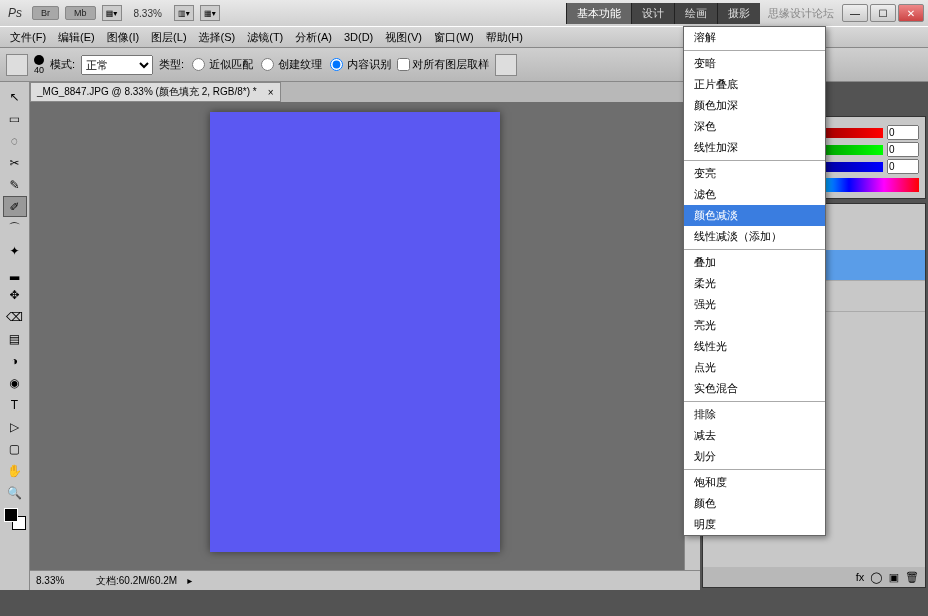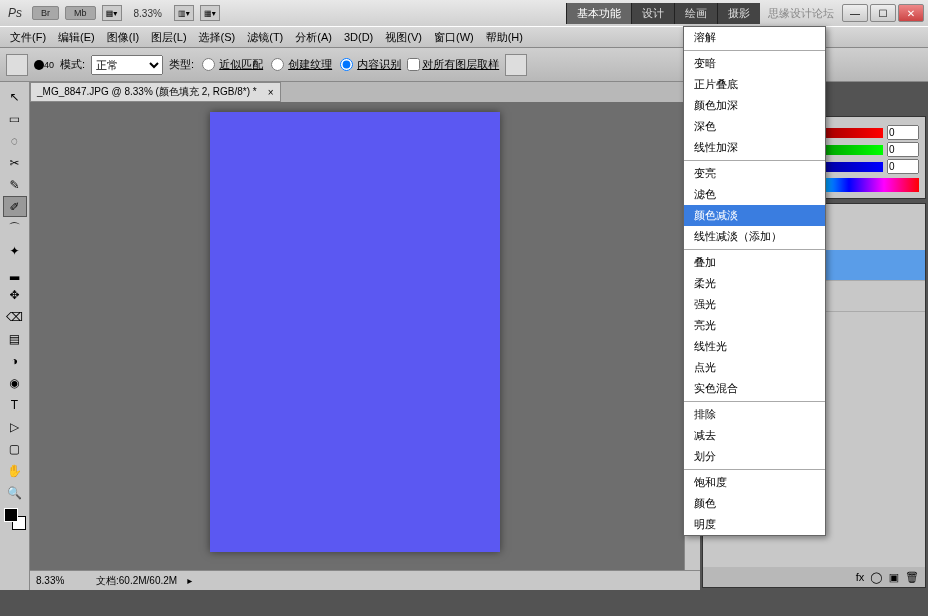--- a/index.html
+++ b/index.html
@@ -18,24 +18,24 @@
 .titlebar .watermark { font-size: 11px; color: #888; padding: 0 8px; }
 .titlebar .winbtns { display: flex; gap: 2px; }
 .titlebar .wbtn { width: 26px; height: 18px; border: 1px solid #888; background: linear-gradient(#eee,#ccc); display: flex; align-items: center; justify-content: center; font-size: 10px; border-radius: 2px; }
 .titlebar .wbtn.close { background: linear-gradient(#e88,#c44); color: #fff; }
 
 .menubar { height: 22px; background: linear-gradient(#d8d8d8,#c4c4c4); display: flex; align-items: center; padding: 0 4px; font-size: 11px; border-top: 1px solid #fff; border-bottom: 1px solid #888; }
 .menubar .mitem { padding: 0 6px; cursor: pointer; }
 
 .optbar { height: 34px; background: linear-gradient(#cfcfcf,#b8b8b8); display: flex; align-items: center; padding: 0 6px; font-size: 11px; gap: 6px; border-bottom: 1px solid #888; }
 .optbar .tool-ico { width: 22px; height: 22px; border: 1px solid #888; background: #ddd; }
-.optbar .brush { display: flex; align-items: center; font-size: 9px; }
+.optbar .brush { display: flex; flex-direction: column; align-items: center; font-size: 9px; }
 .optbar .brush .dot { width: 10px; height: 10px; background: #000; border-radius: 50%; }
 .optbar select { font-size: 11px; height: 20px; width: 72px; }
-.optbar .radio-g { display: flex; align-items: center; gap: 2px; text-decoration: underline; }
+.optbar .radio-g { display: flex; align-items: center; gap: 2px; }
 .optbar input[type=radio] { margin: 0 2px; }
 
 .main { display: flex; height: 508px; position: relative; }
 .toolbox { width: 30px; background: #c8c8c8; display: flex; flex-direction: column; align-items: center; padding-top: 4px; gap: 1px; border-right: 1px solid #888; }
 .toolbox .tool { width: 24px; height: 21px; display: flex; align-items: center; justify-content: center; font-size: 12px; cursor: pointer; }
 .toolbox .tool.active { background: #999; border: 1px solid #555; }
 .toolbox .swatch { margin-top: 4px; width: 22px; height: 22px; position: relative; }
 .toolbox .swatch .fg { width: 14px; height: 14px; background: #000; border: 1px solid #fff; position: absolute; top: 0; left: 0; }
 .toolbox .swatch .bg { width: 14px; height: 14px; background: #fff; border: 1px solid #000; position: absolute; bottom: 0; right: 0; }
 

